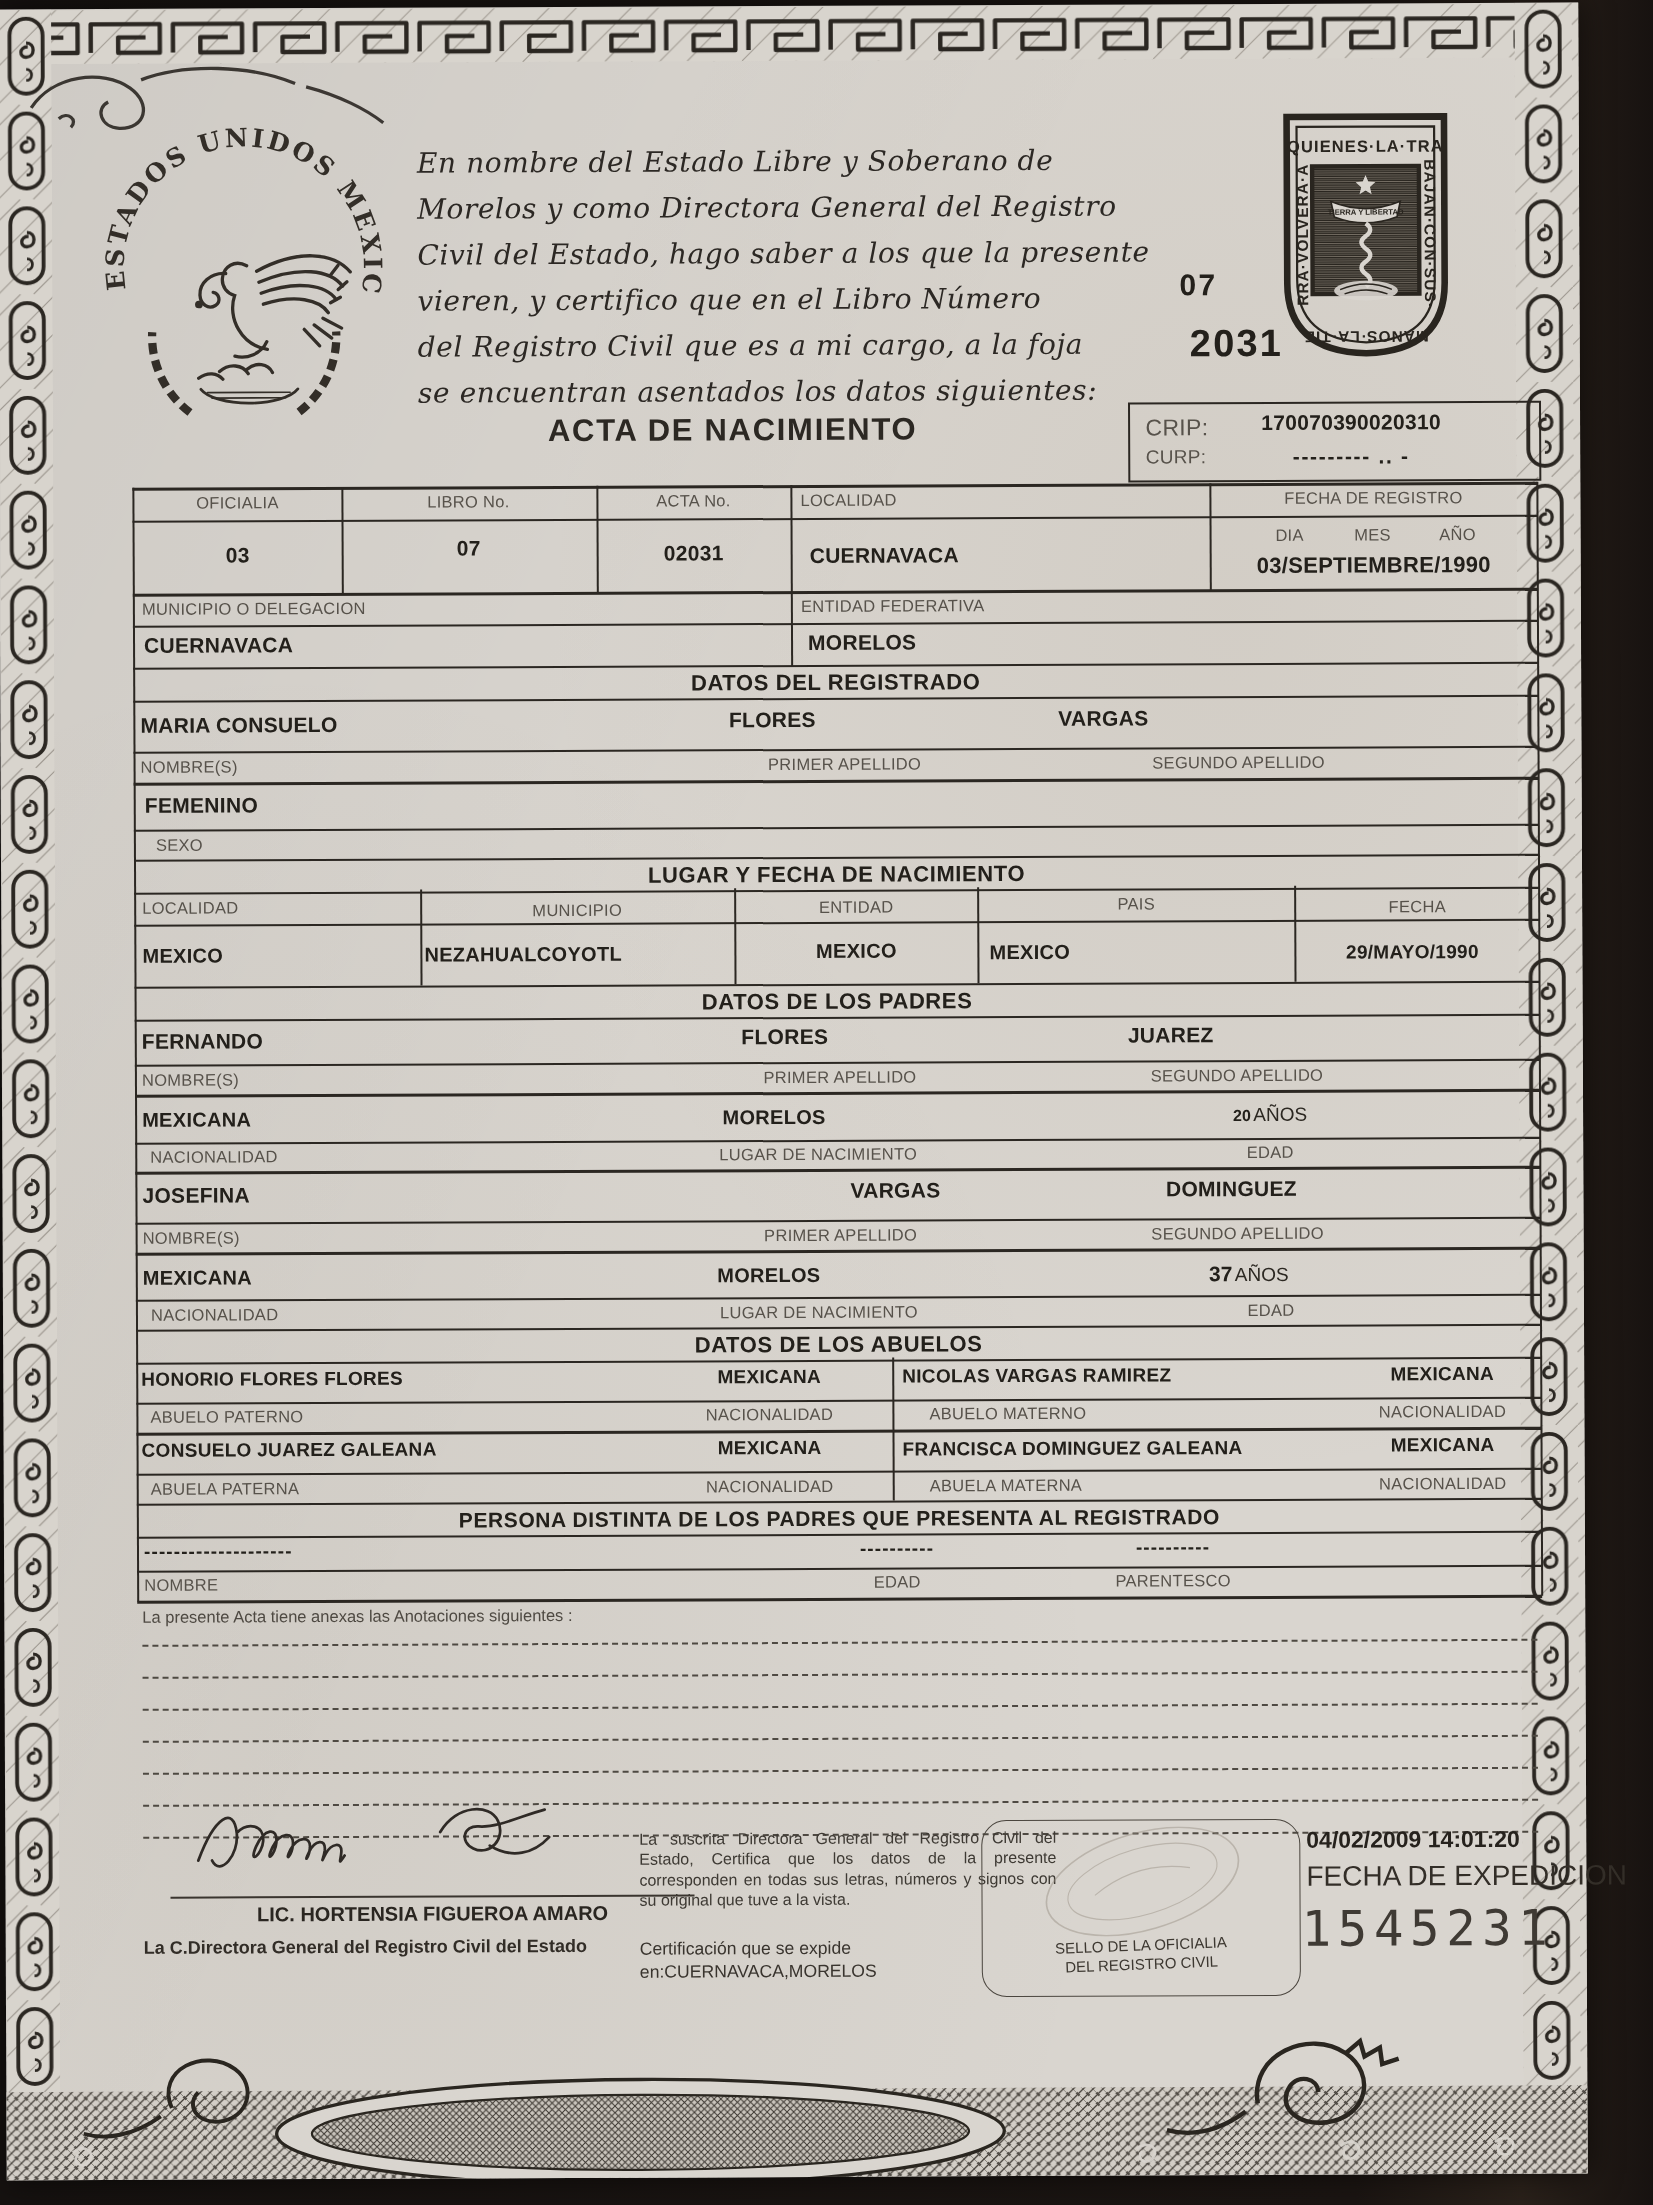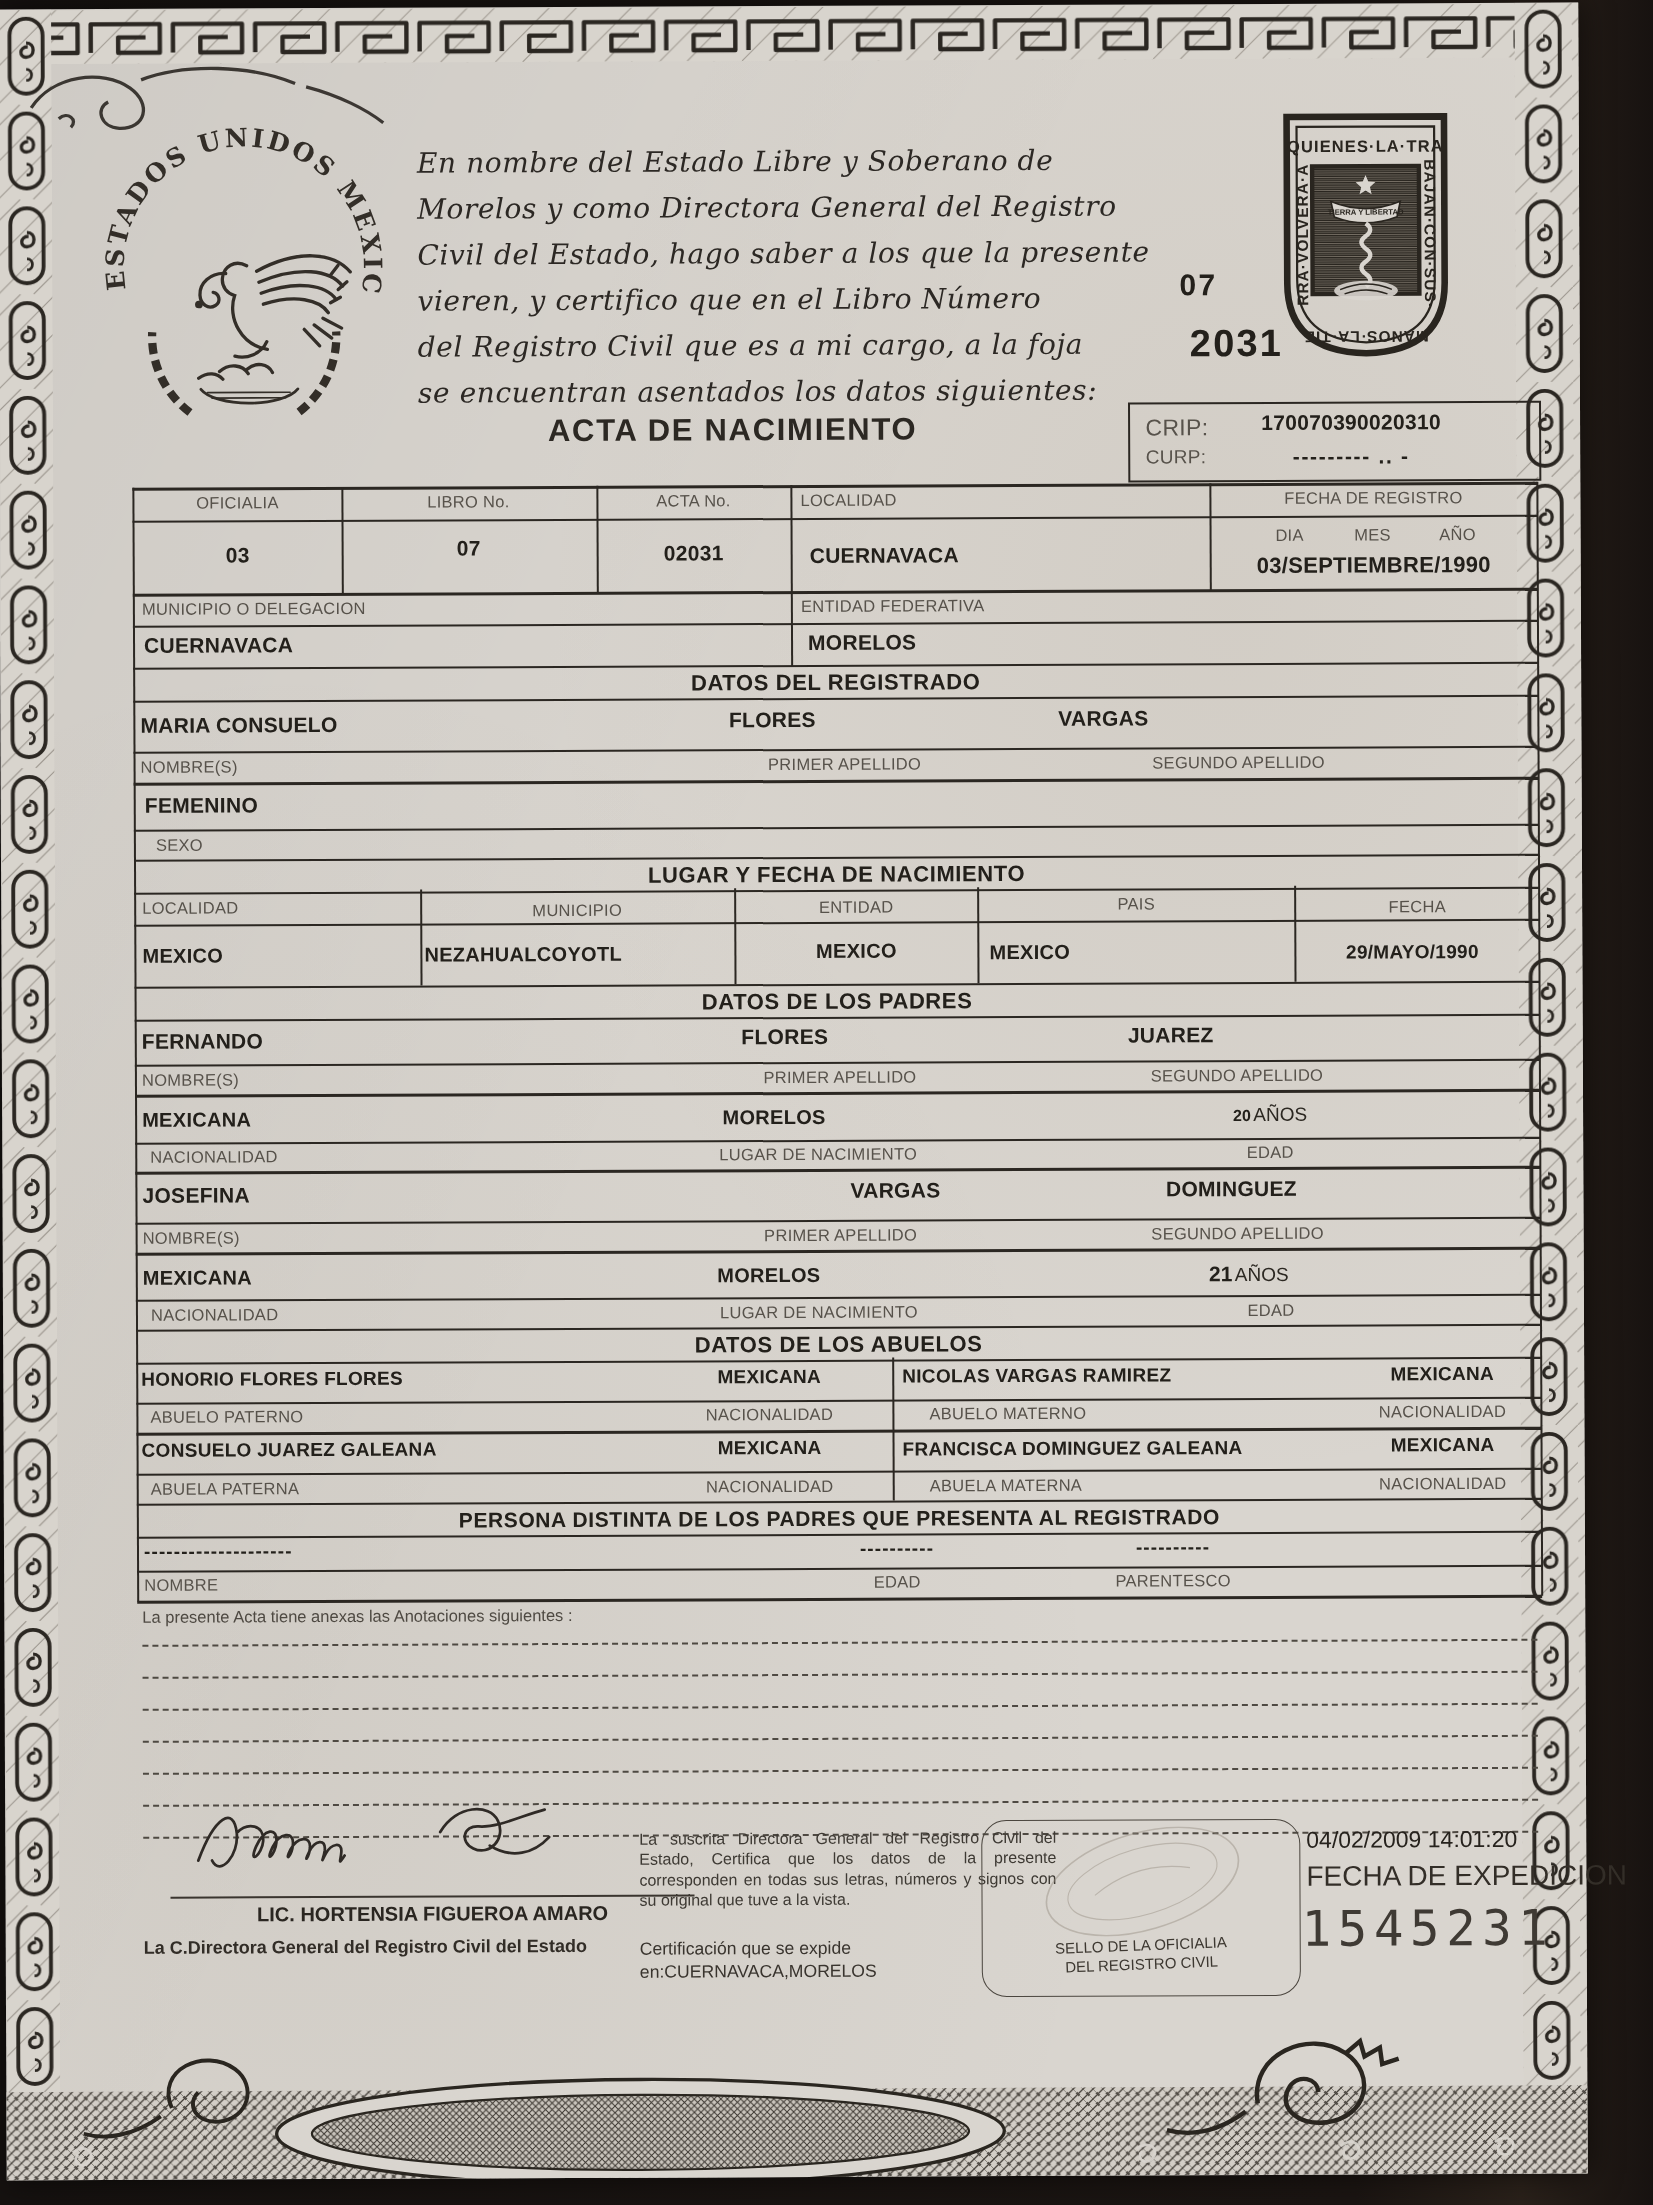--- a/index.html
+++ b/index.html
@@ -247,21 +247,21 @@
     <span class="abs val" style="left:140px;top:1175px">JOSEFINA</span>
     <span class="abs val ctr" style="left:893px;top:1173px">VARGAS</span>
     <span class="abs val ctr" style="left:1229px;top:1173px">DOMINGUEZ</span>
     <div class="hl" style="top:1214px;height:2.2px"></div>
     <span class="abs lbl" style="left:140px;top:1220px">NOMBRE(S)</span>
     <span class="abs lbl ctr" style="left:838px;top:1220px">PRIMER APELLIDO</span>
     <span class="abs lbl ctr" style="left:1235px;top:1220px">SEGUNDO APELLIDO</span>
     <div class="hl" style="top:1244px;height:2.8px"></div>
     <span class="abs val" style="left:140px;top:1258px;font-size:20px">MEXICANA</span>
     <span class="abs val ctr" style="left:766px;top:1258px;font-size:20px">MORELOS</span>
-    <span class="abs" style="left:1246px;top:1258px;transform:translateX(-50%);white-space:nowrap"><b style="font-size:21px;color:#23201b">21</b> <span style="font-size:19px;color:#2c2822">AÑOS</span></span>
+    <span class="abs" style="left:1246px;top:1258px;transform:translateX(-50%);white-space:nowrap"><b style="font-size:21px;color:#23201b">37</b> <span style="font-size:19px;color:#2c2822">AÑOS</span></span>
     <div class="hl" style="top:1291px;height:2.2px"></div>
     <span class="abs lbl" style="left:148px;top:1297px">NACIONALIDAD</span>
     <span class="abs lbl ctr" style="left:816px;top:1297px">LUGAR DE NACIMIENTO</span>
     <span class="abs lbl ctr" style="left:1268px;top:1297px">EDAD</span>
 
     <div class="band" style="top:1321px;height:31px">DATOS DE LOS ABUELOS</div>
     <div class="vl" style="left:889px;top:1352px;height:143px"></div>
     <span class="abs val" style="left:138px;top:1360px;font-size:19px">HONORIO FLORES FLORES</span>
     <span class="abs val ctr" style="left:766px;top:1360px;font-size:19px">MEXICANA</span>
     <span class="abs val" style="left:899px;top:1360px;font-size:19px">NICOLAS VARGAS RAMIREZ</span>
@@ -320,19 +320,19 @@
         <g stroke="#968d80" fill="none" opacity=".45" transform="rotate(-16 230 100)">
           <ellipse cx="230" cy="100" rx="180" ry="88" stroke-width="3"></ellipse>
           <ellipse cx="230" cy="100" rx="140" ry="60" stroke-width="2"></ellipse>
           <path d="M 140 100 q 90 -40 180 0" stroke-width="2"></path>
         </g>
       </svg>
       <div class="abs pre" style="left:0;top:115px;width:100%;text-align:center;font-size:15px;line-height:19px;color:#3d3831;transform:rotate(-2deg)">SELLO DE LA OFICIALIA
 DEL REGISTRO CIVIL</div>
     </div>
 
-    <div class="abs" style="left:1301px;top:1823px;font-size:23px;font-weight:400;color:#26221d;white-space:nowrap">04/02/2009 14:01:20</div>
+    <div class="abs" style="left:1301px;top:1823px;font-size:23px;font-weight:700;color:#26221d;white-space:nowrap">04/02/2009 14:01:20</div>
     <div class="abs" style="left:1301px;top:1857px;font-size:28px;color:#332e28;white-space:nowrap">FECHA DE EXPEDICION</div>
     <div class="abs" style="left:1296px;top:1897px;font-family:'DejaVu Sans Mono',monospace;font-size:49px;letter-spacing:6.6px;color:#3f3a34">1545231</div>
 
   </div>
 </div>
 
 
 </body></html>

